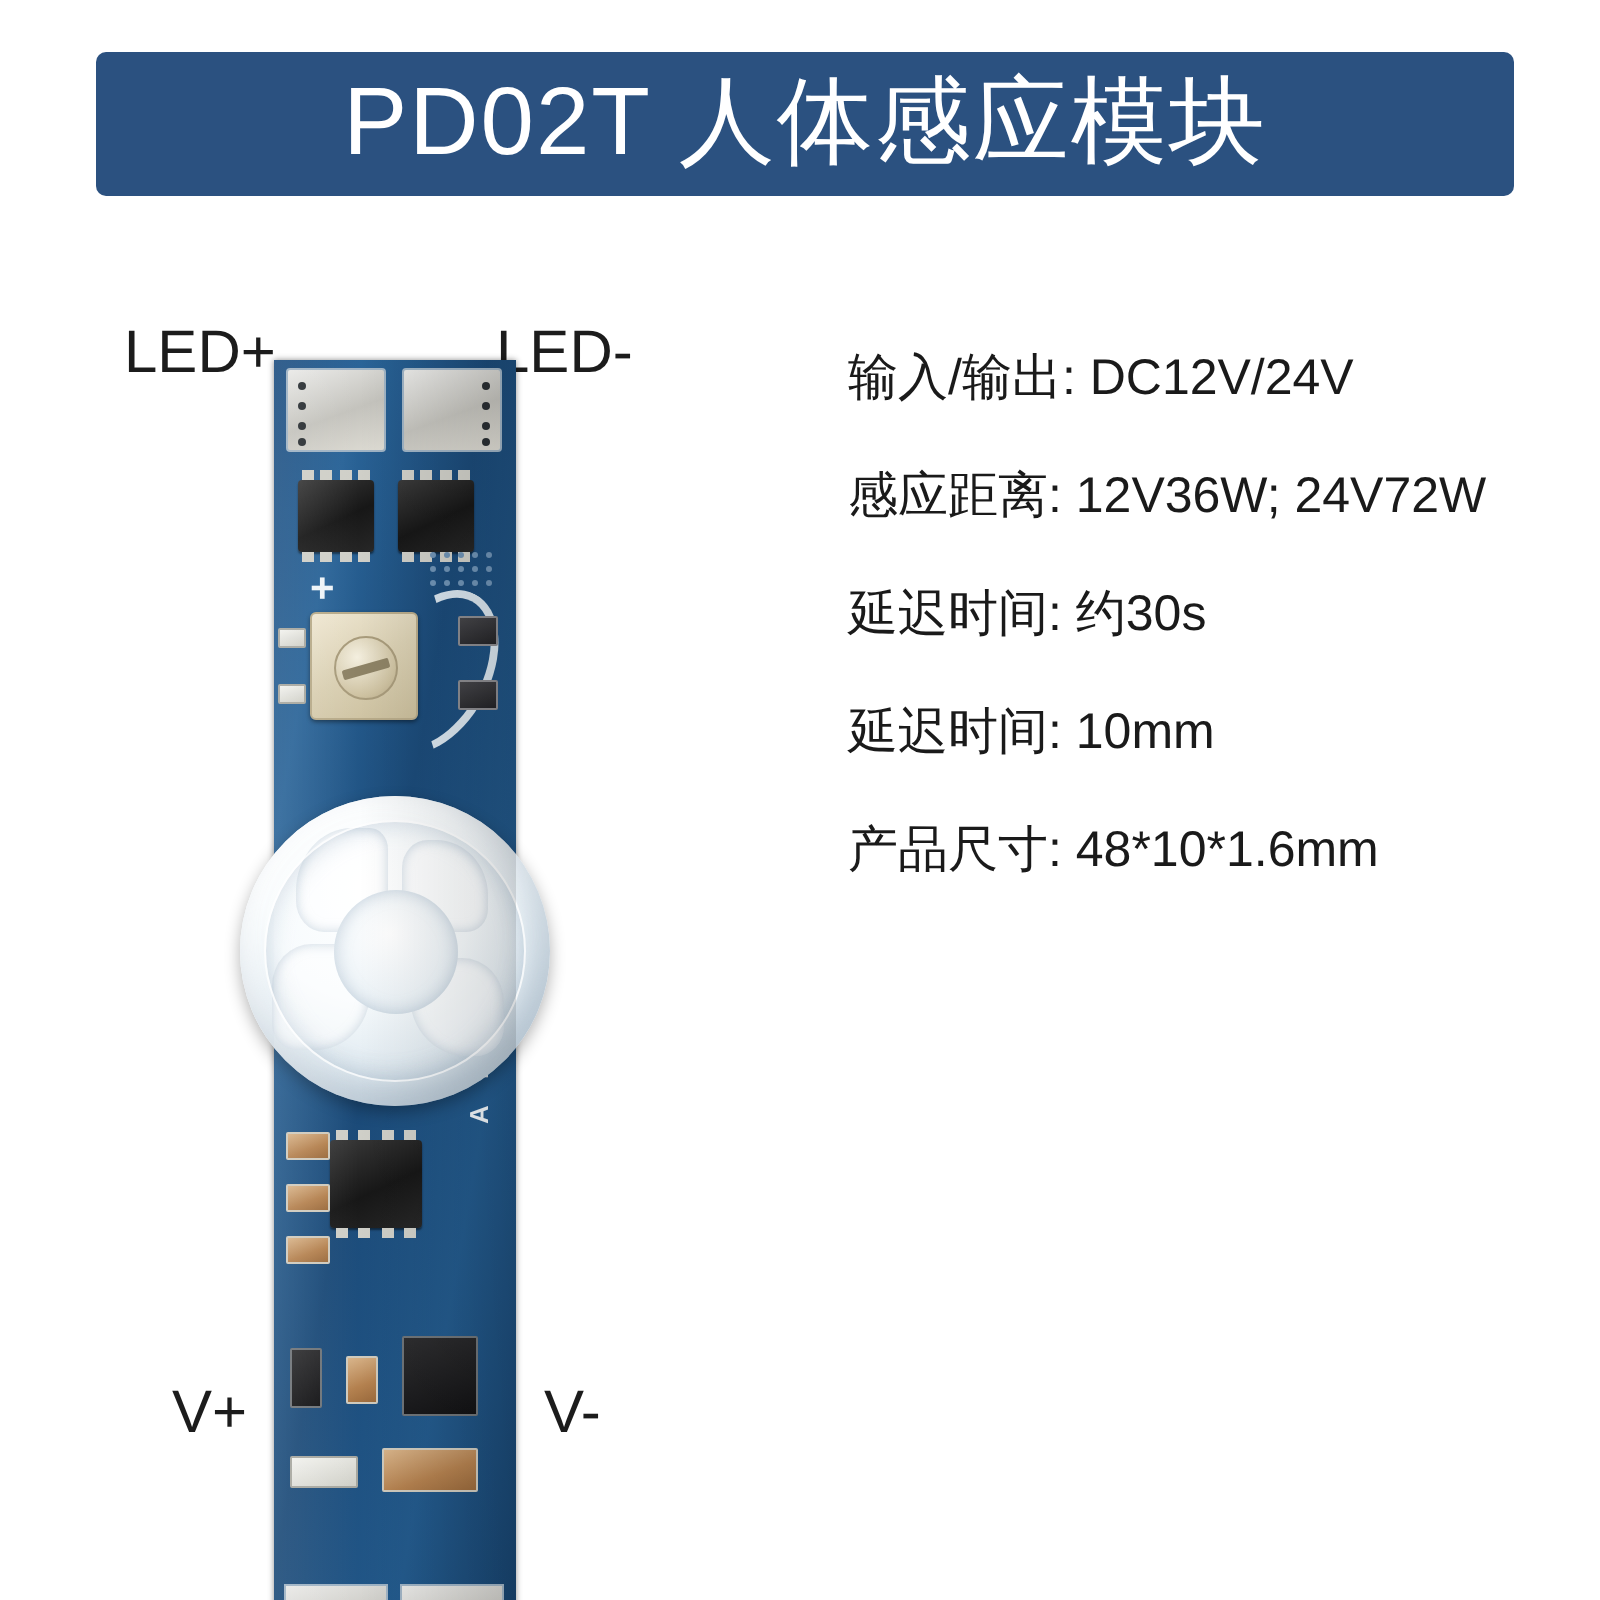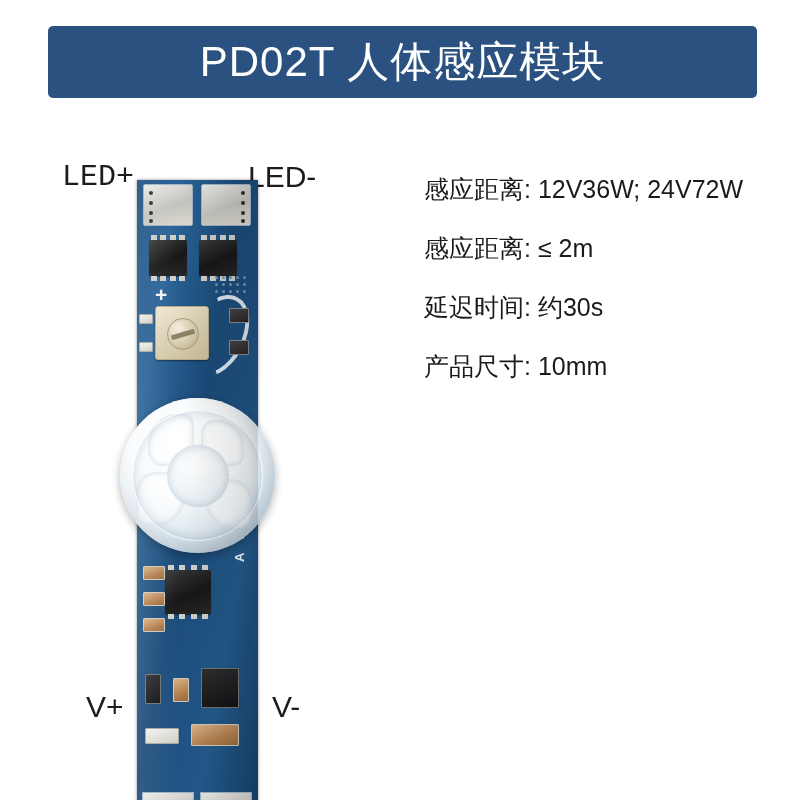--- a/index.html
+++ b/index.html
@@ -15,21 +15,21 @@
   #header-banner{
     position:absolute;
     left:48px; top:26px;
     width:709px; height:72px;
     background:#2b5180;
     border-radius:5px;
     display:flex;align-items:center;justify-content:center;
   }
   #header-title{
     color:#ffffff;
-    font-size:42px;
+    font-size:48px;
     font-weight:400;
     letter-spacing:1px;
     white-space:nowrap;
     line-height:1;
   }
 
   
   #product-figure{
     position:absolute;
     left:40px; top:140px;
@@ -37,21 +37,21 @@
   }
 
   .pin-label{
     position:absolute;
     font-size:30px;
     color:#1c1c1c;
     font-weight:400;
     white-space:nowrap;
     line-height:1;
   }
-  #label-led-plus{ left:22px;  top:22px;font-family:Liberation Mono, monospace; }
+  #label-led-plus{ left:22px;  top:22px; }
   #label-led-minus{ left:208px; top:22px; }
   #label-v-plus{  left:46px;  top:552px; }
   #label-v-minus{ left:232px; top:552px; }
 
   
   #pcb-board{
     position:absolute;
     left:97px; top:40px;
     width:121px; height:665px;
     background:linear-gradient(100deg,#1d4e80 0%,#2a6498 18%,#1b4a78 45%,#235a8c 72%,#16406a 100%);
@@ -334,17 +334,18 @@
       
       
       
       
     </div>
 
   </div>
 </div>
 
 <div id="spec-list">
+  <div class="spec-row">输入/输出: DC12V/24V</div>
   <div class="spec-row">感应距离: 12V36W; 24V72W</div>
-  <div class="spec-row">感应距离: ≤ 2m</div>
   <div class="spec-row">延迟时间: 约30s</div>
-  <div class="spec-row">产品尺寸: 10mm</div>
+  <div class="spec-row">延迟时间: 10mm</div>
+  <div class="spec-row">产品尺寸: 48*10*1.6mm</div>
 </div>
 
 </body></html>

